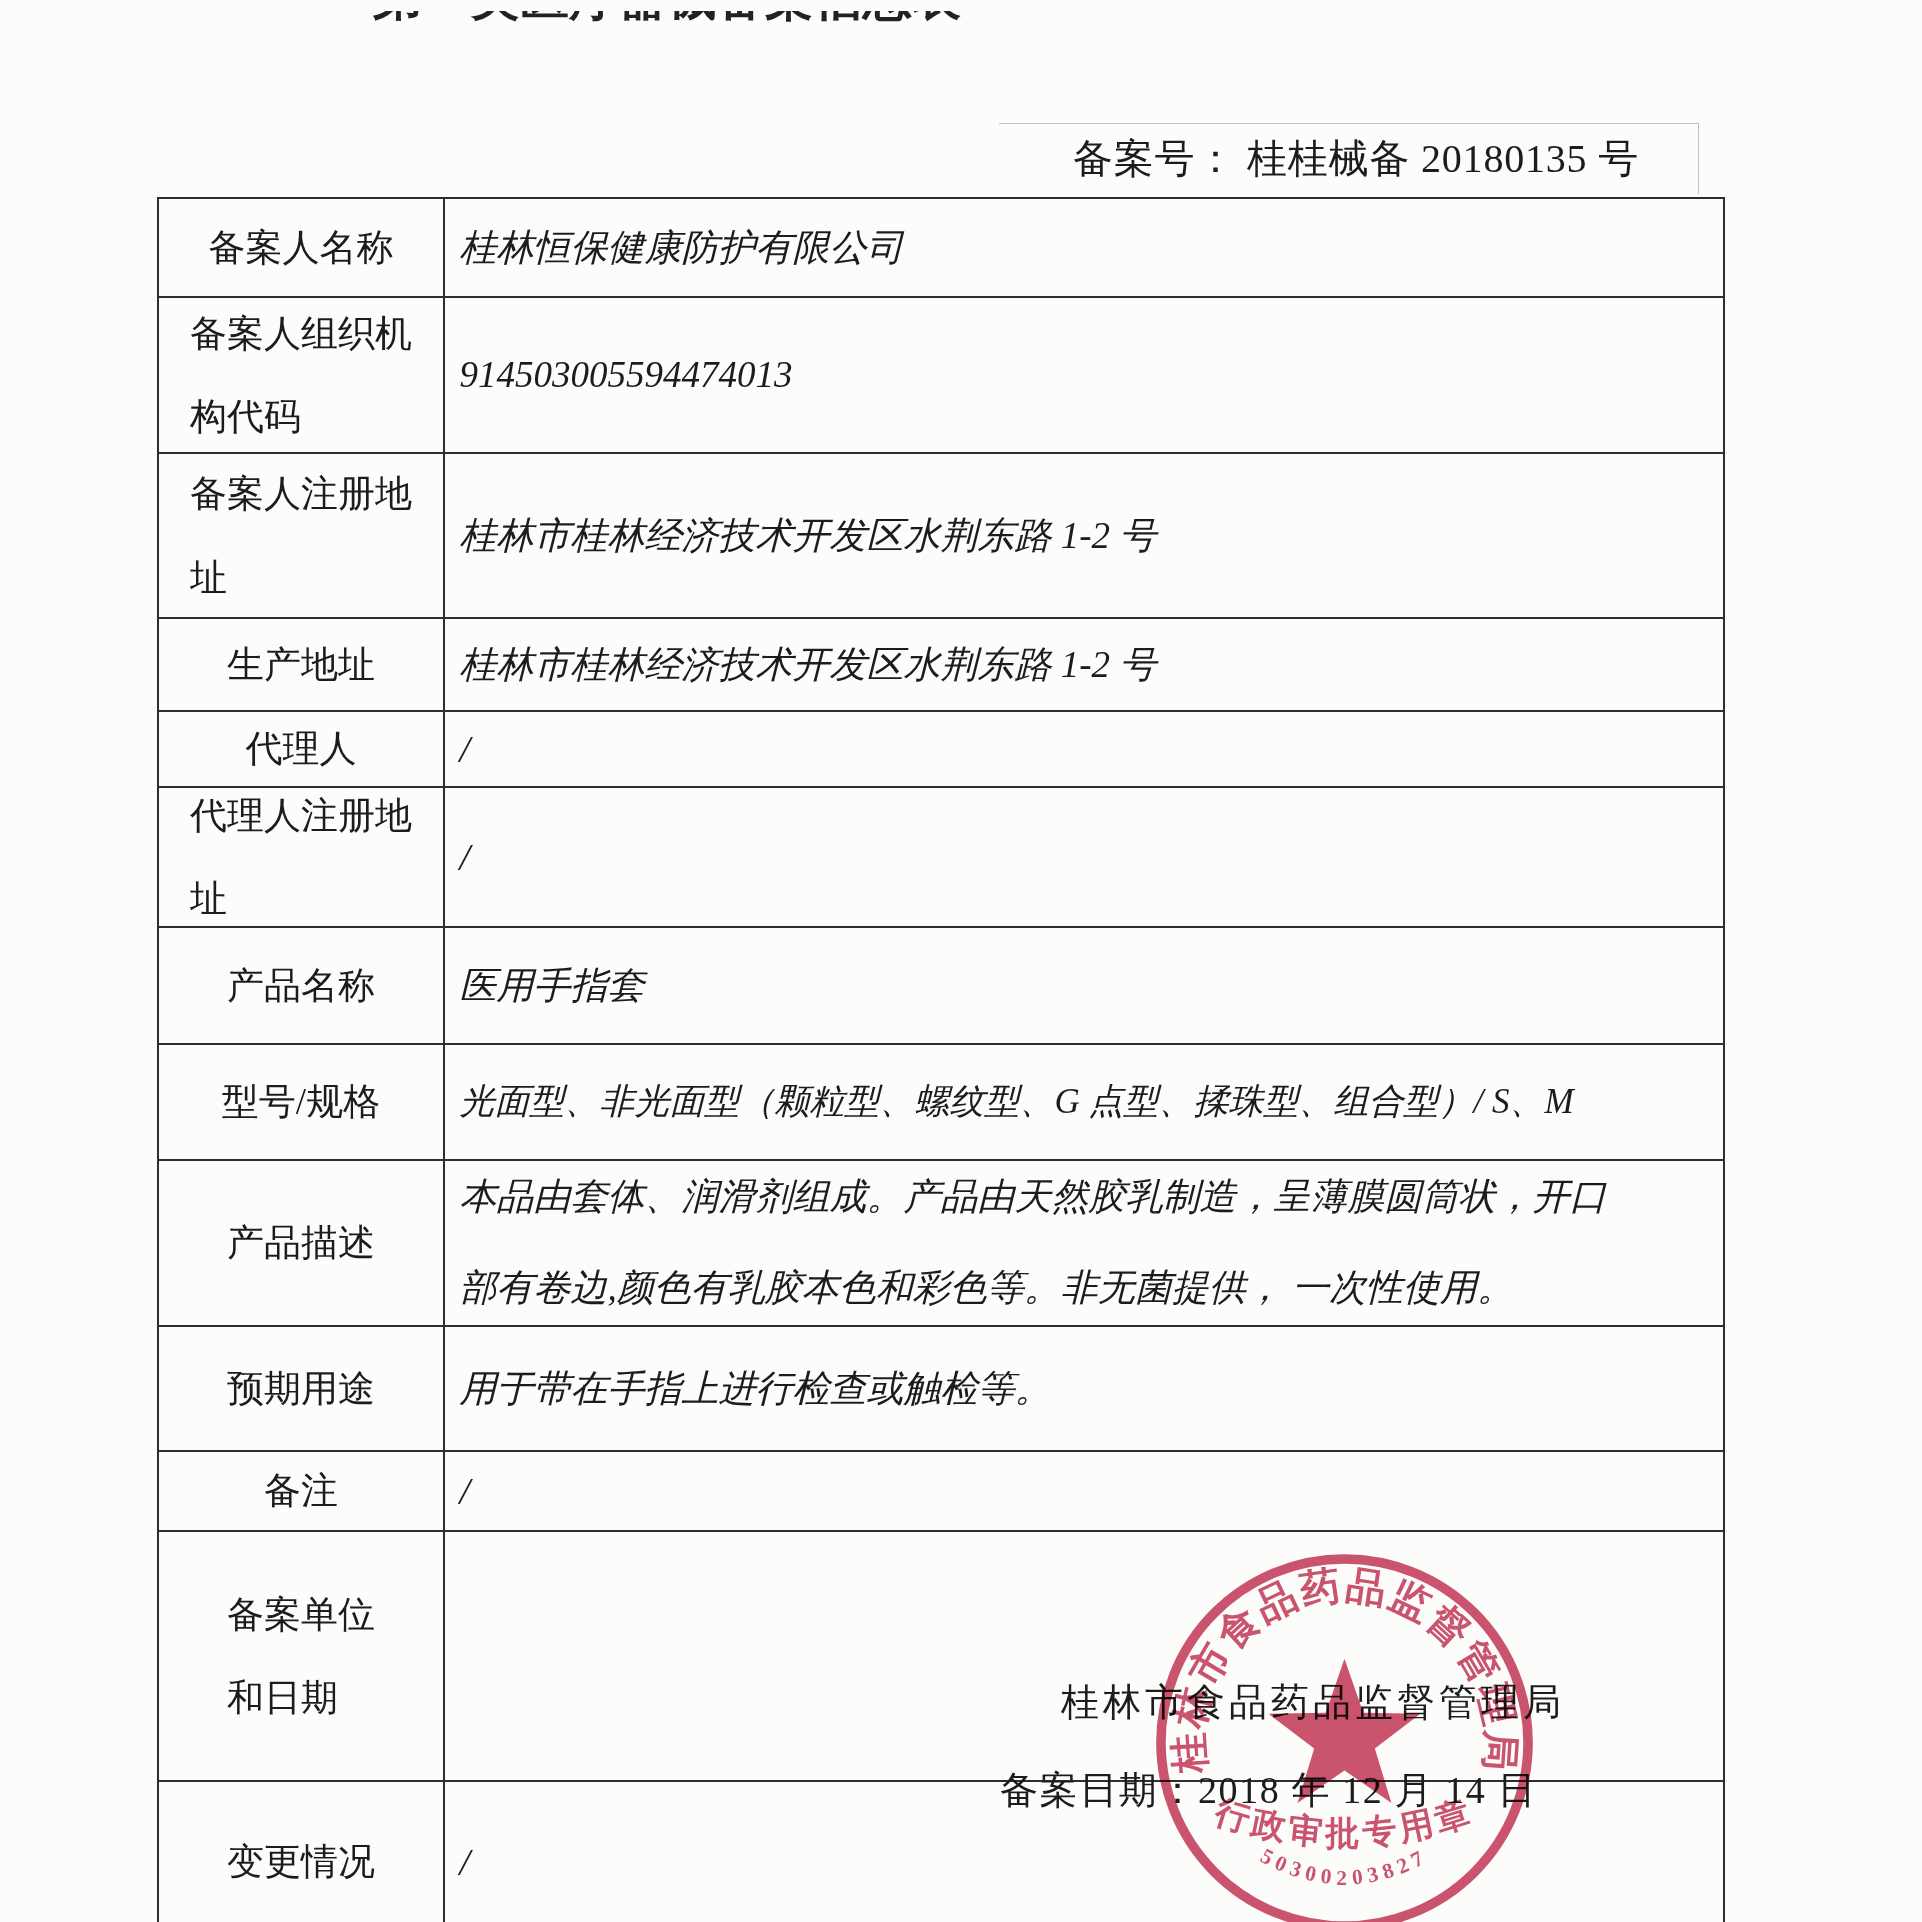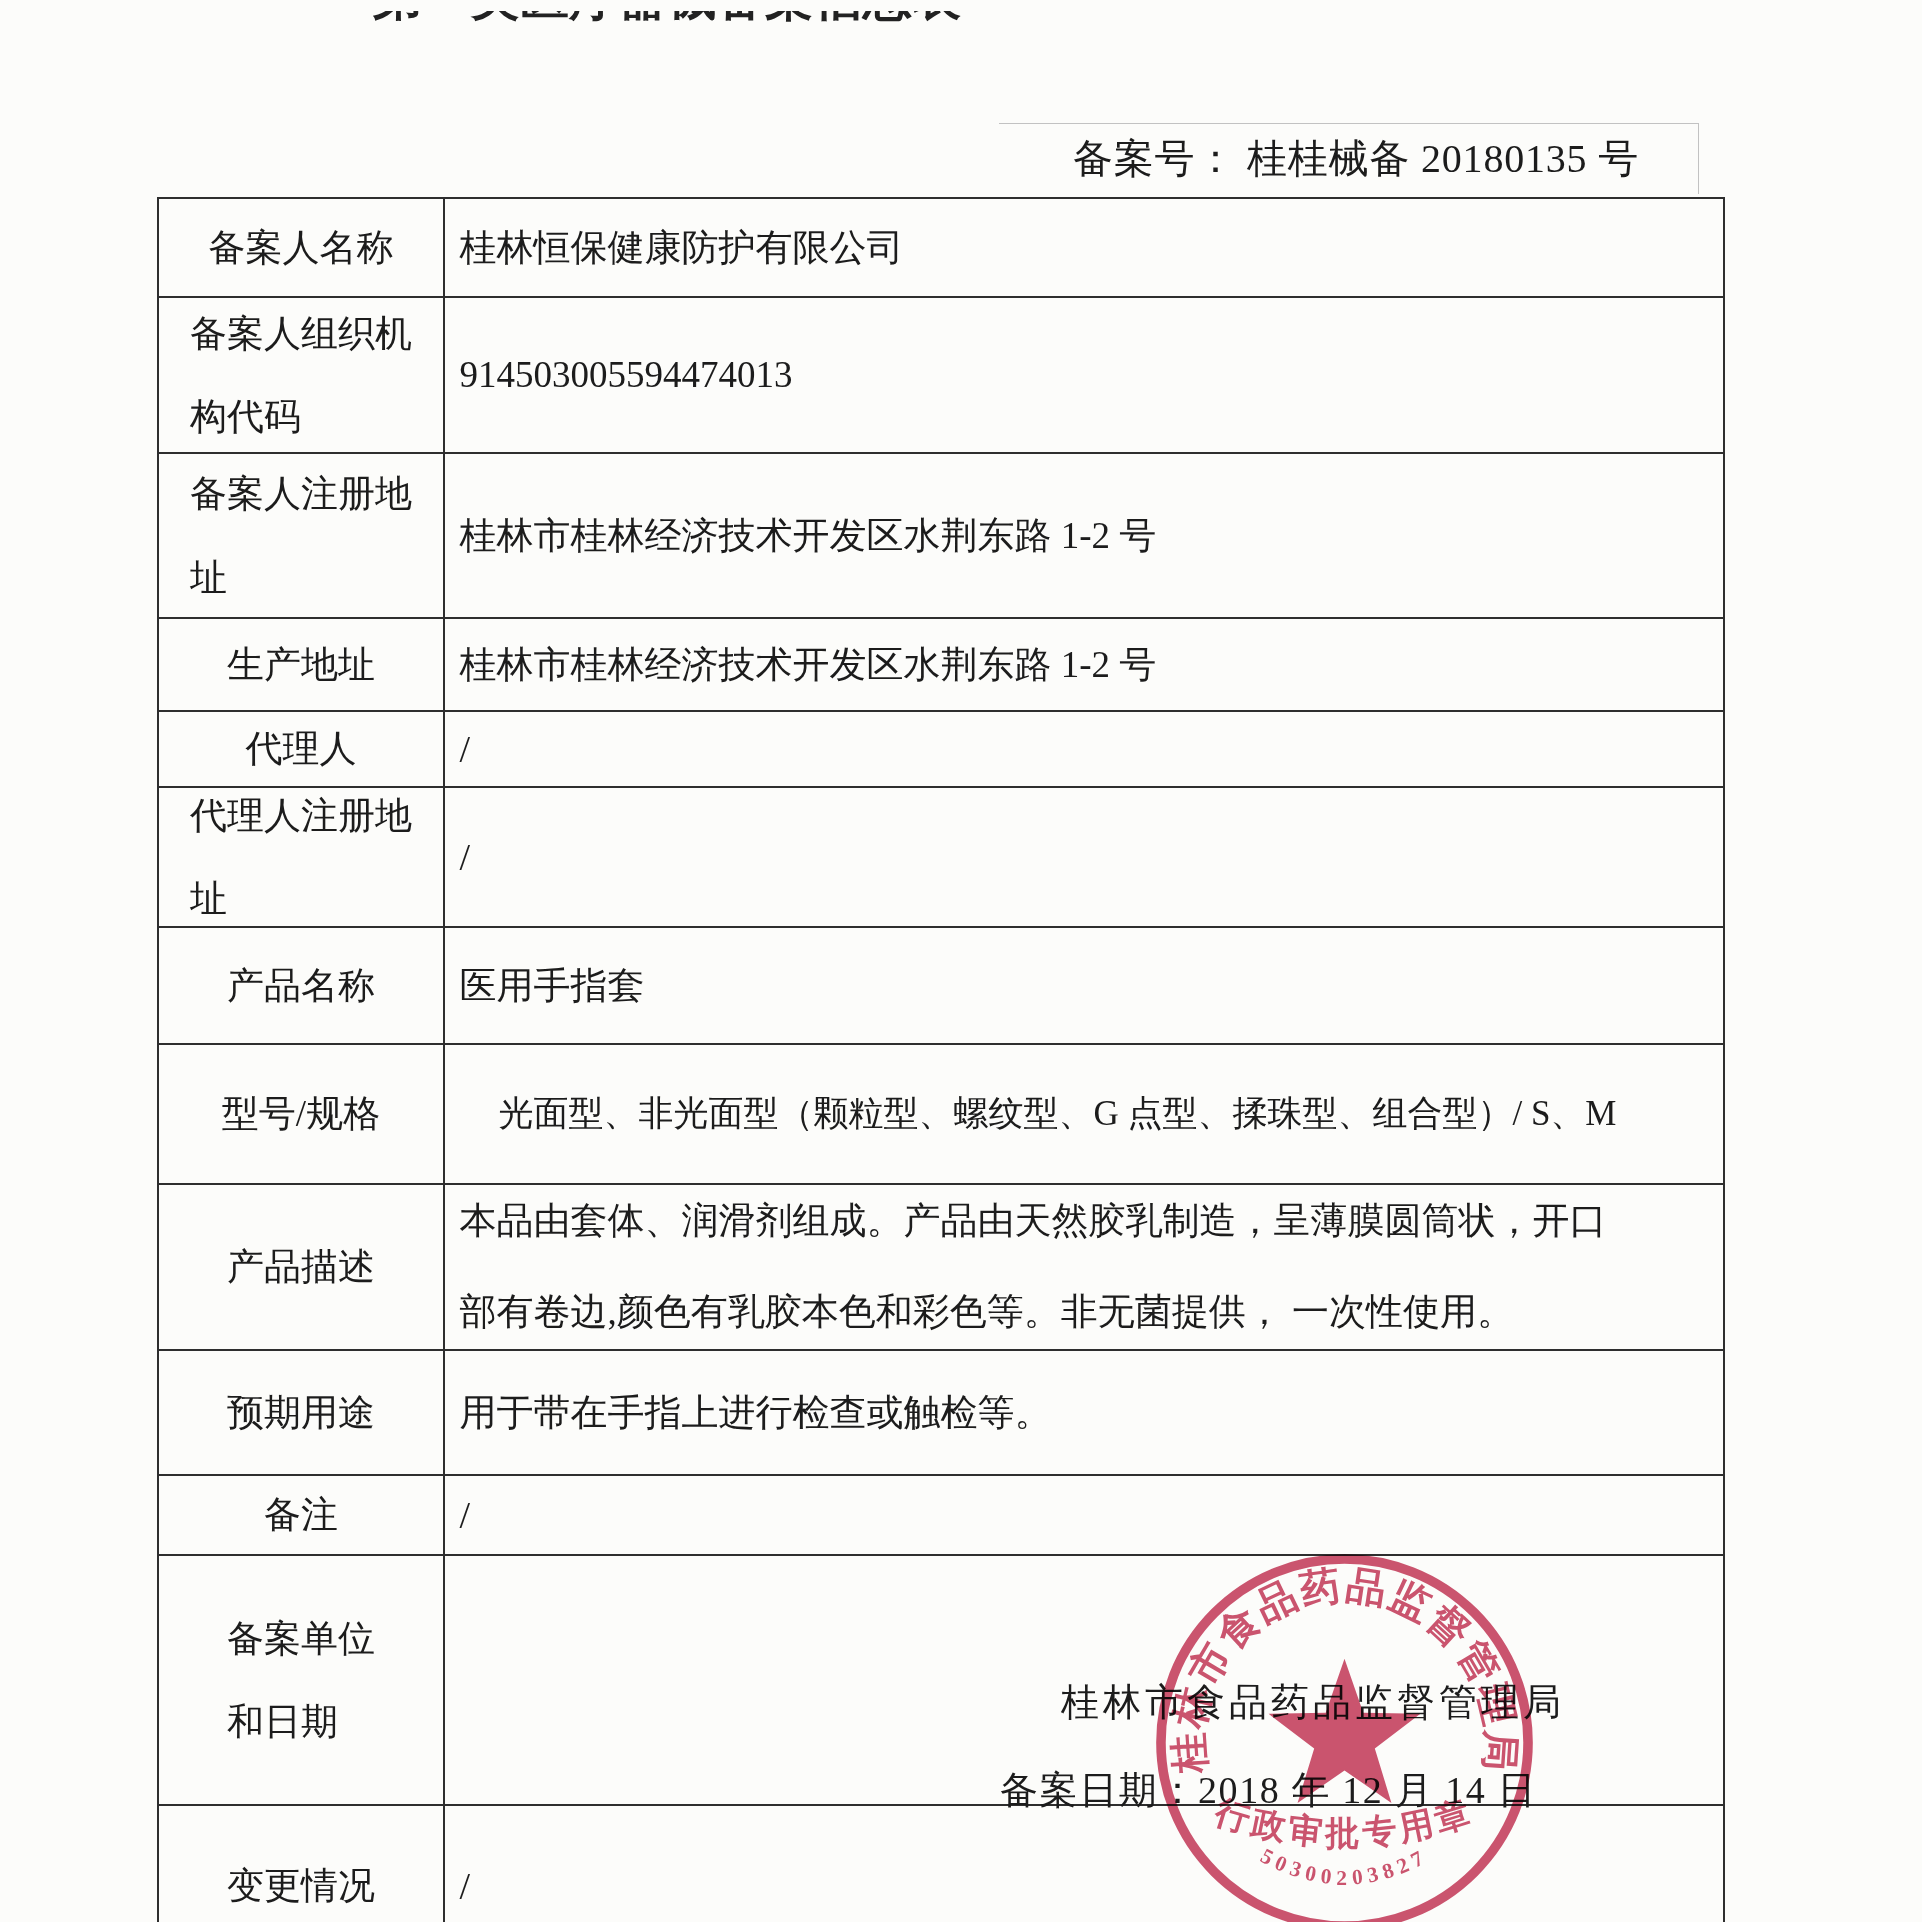--- a/index.html
+++ b/index.html
@@ -90,29 +90,30 @@
     white-space: pre-line;
   }
   .val {
     flex: 1 1 auto;
     display: flex;
     align-items: center;
     padding-left: 14.4px;
     font-size: 37px;
     line-height: 1.5;
     white-space: pre-line;
+    font-style: italic;
   }
   .r1  { height: 99px; }
   .r2  { height: 156px; }
   .r3  { height: 165px; }
   .r4  { height: 93px; }
   .r5  { height: 76px; }
   .r6  { height: 140px; }
   .r7  { height: 117px; }
-  .r8  { height: 140px; gap: 39px; }
+  .r8  { height: 116px; }
   .r9  { height: 166px; }
   .r10 { height: 125px; }
   .r11 { height: 80px; }
   .r12 { height: 250px; }
   .r13 { height: 160px; }
   .r8 .val { font-size: 35px; }
   .r9 .val { line-height: 2.45; }
   .slash .val { font-size: 38px; }
   
   .authority {

